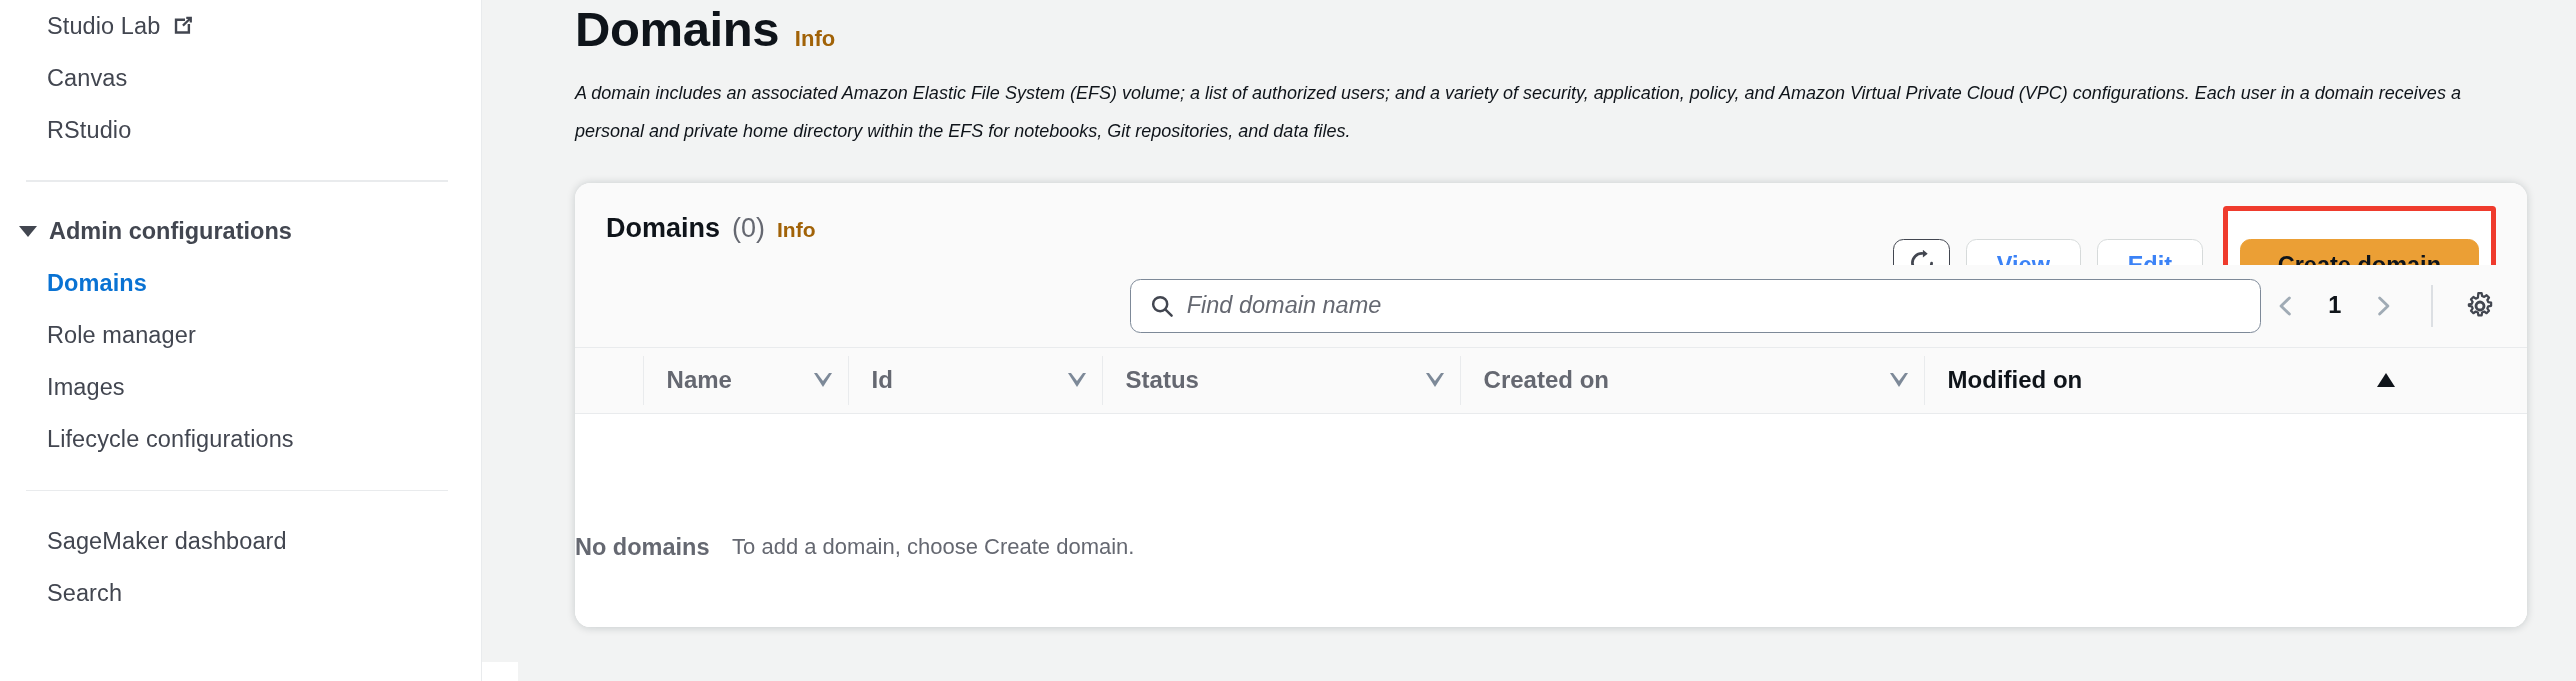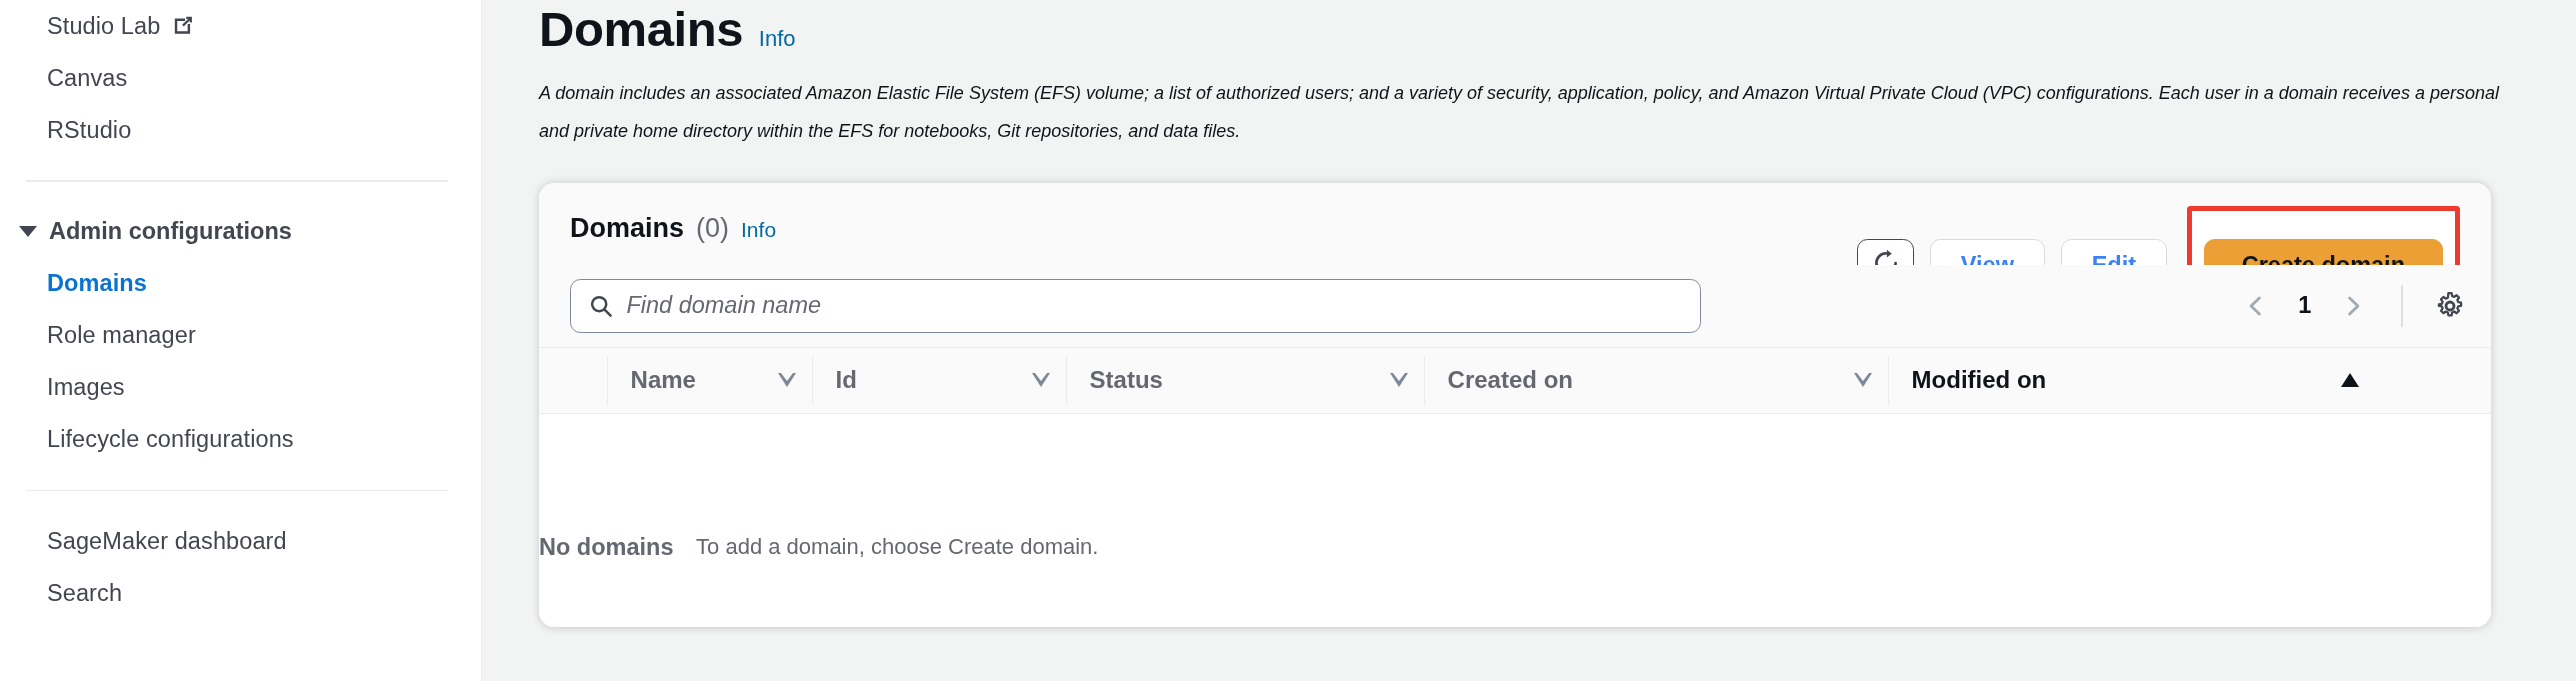--- a/index.html
+++ b/index.html
@@ -12,20 +12,21 @@
     font-family: "Liberation Sans", sans-serif;
     -webkit-font-smoothing: antialiased;
   }
 
   #app {
     width: 2576px;
     height: 662px;
     display: flex;
     background: #f2f3f3;
     position: relative;
+    gap: 36px;
   }
 
   
   .sidebar {
     width: 482px;
     height: 682px;
     background: #ffffff;
     border-right: 1.7px solid #e9ebed;
     flex: 0 0 482px;
     padding-top: 0px;
@@ -105,22 +106,22 @@
   .page-title {
     font-size: 49px;
     font-weight: bold;
     color: #0f141a;
     letter-spacing: -0.4px;
     line-height: 1.05;
     margin: 0;
   }
   .info-link {
     font-size: 22px;
-    color: #0369a1;
-    font-weight: normal;
+    color: #a16207;
+    font-weight: bold;
     cursor: pointer;
     text-decoration: none;
   }
   .info-link.small { font-size: 21px; }
 
   .page-desc {
     margin: 19px 0 0 0;
     font-size: 18px;
     line-height: 38px;
     color: #0f141a;
@@ -214,22 +215,22 @@
     display: inline-flex;
     align-items: flex-start;
     margin-left: 4px;
   }
 
   
   .search-row {
     background: #fafafa;
     display: flex;
     align-items: center;
-    justify-content: space-between;
-    padding: 0 17px 0 31px;
+    justify-content: flex-end;
+    padding: 0 23px 0 31px;
     height: 83px;
     flex: 0 0 auto;
     border-bottom: 1.7px solid #e9ebed;
   }
   .search-box {
     position: relative;
     width: 1131px;
     height: 54px;
     background: #ffffff;
     border: 1.7px solid #7d8998;

